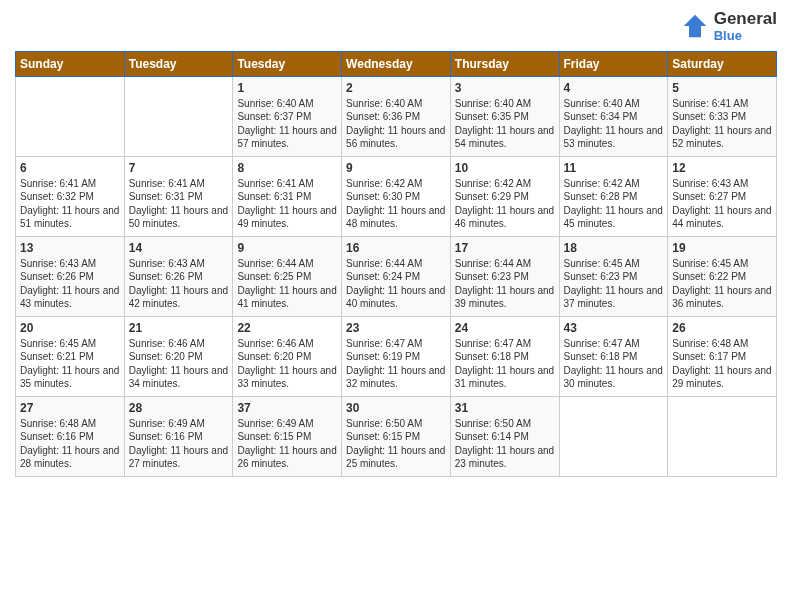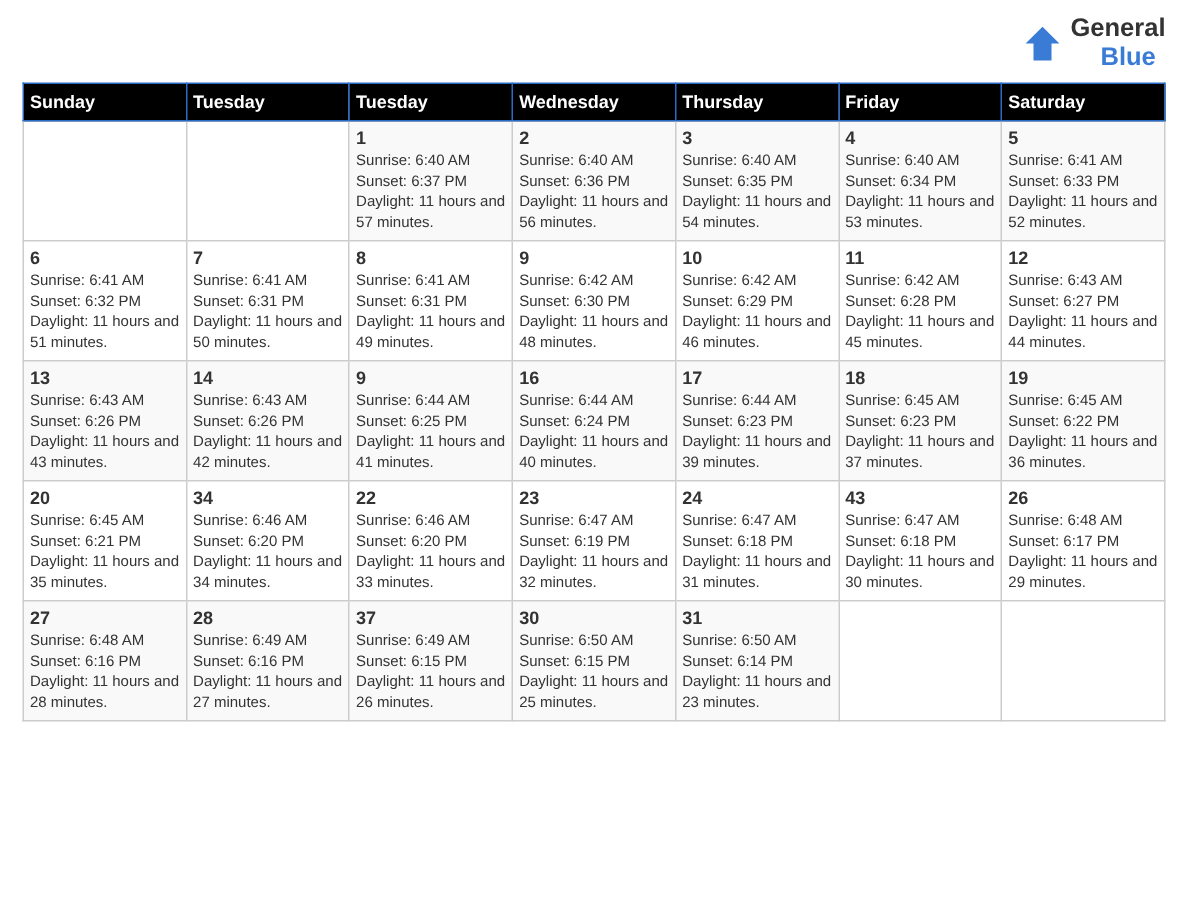--- a/index.html
+++ b/index.html
@@ -41,21 +41,21 @@
     .location {
       font-size: 15px;
       color: #555;
     }
     table {
       width: 100%;
       border-collapse: collapse;
       table-layout: fixed;
     }
     thead tr th {
-      background-color: #000000;
+      background-color: #a16207;
       color: #fff;
       font-size: 12px;
       padding: 5px 4px;
       text-align: left;
       border: 1px solid #2a6bc5;
     }
     tbody tr td {
       border: 1px solid #ccc;
       vertical-align: top;
       padding: 4px 4px;
@@ -86,21 +86,21 @@
 </head>
 <body>
 
 <div class="header">
   <div class="logo">
     <svg class="logo-icon" viewBox="0 0 40 40">
       <polygon points="20,5 35,20 28,20 28,35 12,35 12,20 5,20" fill="#3a7bd5"></polygon>
     </svg>
     <div class="logo-text">
       <span style="font-size:17px;font-weight:bold;color:#333;">General</span>
-      <span style="font-size:17px;font-weight:bold;color:#3a7bd5;margin-left:20px;">Blue</span>
+      <span style="font-size:13px;font-weight:bold;color:#3a7bd5;">Blue</span>
     </div>
   </div>
   <div class="title-area">
   </div>
 </div>
 
 <table>
   <thead>
     <tr>
     <th>Sunday</th>
@@ -236,21 +236,21 @@
         </td>
       </tr>
       <tr>
         <td>
           <span class="day-number">20</span>
           <div class="cell-text" style="white-space: pre-line;">Sunrise: 6:45 AM
 Sunset: 6:21 PM
 Daylight: 11 hours and 35 minutes.</div>
         </td>
         <td>
-          <span class="day-number">34</span>
+          <span class="day-number">21</span>
           <div class="cell-text" style="white-space: pre-line;">Sunrise: 6:46 AM
 Sunset: 6:20 PM
 Daylight: 11 hours and 34 minutes.</div>
         </td>
         <td>
           <span class="day-number">22</span>
           <div class="cell-text" style="white-space: pre-line;">Sunrise: 6:46 AM
 Sunset: 6:20 PM
 Daylight: 11 hours and 33 minutes.</div>
         </td>

